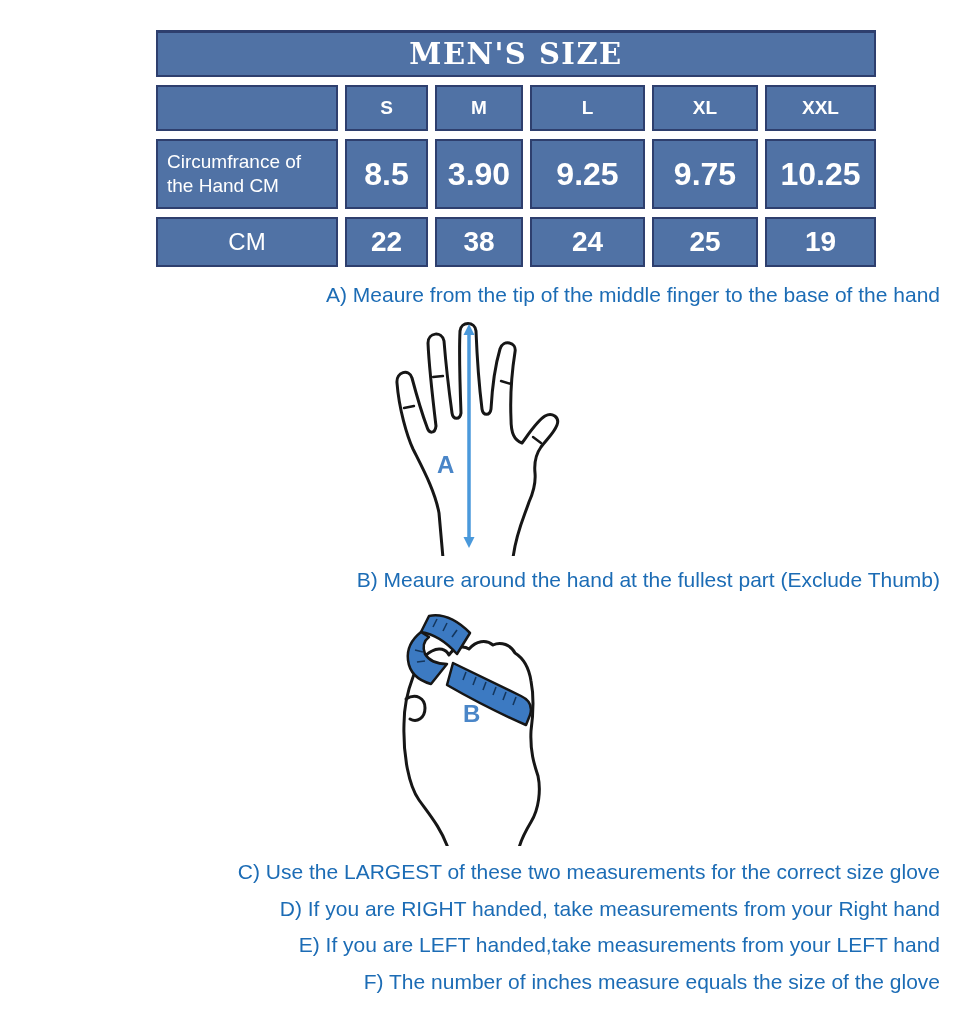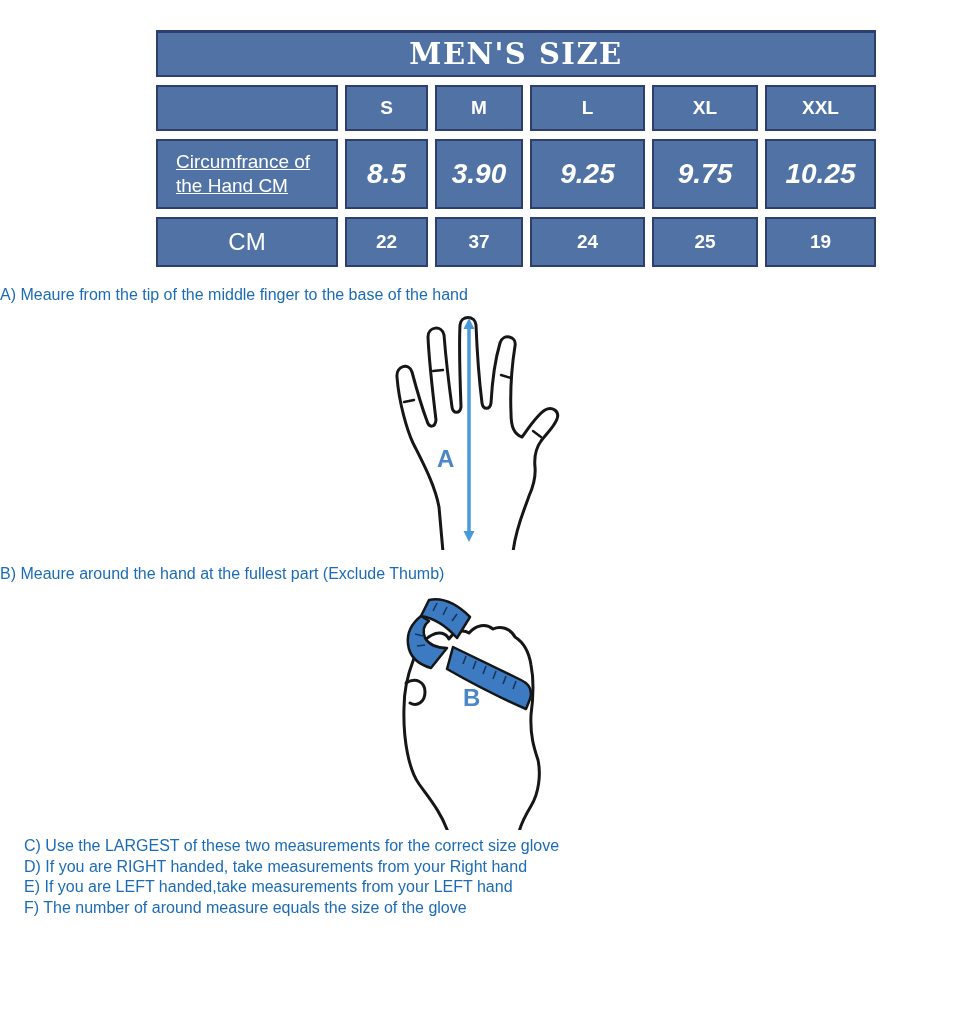--- a/index.html
+++ b/index.html
@@ -37,29 +37,29 @@
     row-gap:8px;
   }
   .cell{
     box-sizing:border-box;
     background:var(--cell);
     border:2px solid var(--cellBorder);
     color:#ffffff;
     display:flex;align-items:center;justify-content:center;
   }
   .cell.head{font-weight:bold;font-size:19px;}
-  .cell.rowlabel{font-size:19px;justify-content:flex-start;padding:0 18px;line-height:1.25;text-decoration:underline;}
+  .cell.rowlabel{font-size:19px;justify-content:flex-start;padding:0 9px;line-height:1.25;}
   .cell.rowlabel-center{font-size:24px;}
-  .cell.val{font-weight:bold;font-size:28px;font-style:italic;}
-  .cell.val-cm{font-weight:bold;font-size:19px;}
+  .cell.val{font-weight:bold;font-size:32px;}
+  .cell.val-cm{font-weight:bold;font-size:28px;}
   
   .instr{
-    margin:0;text-align:left;
+    margin:16px;text-align:right;
     color:var(--txtBlue);
-    font-size:16px;line-height:20px;
+    font-size:21px;line-height:20px;
   }
   .instr-a{margin-top:18px;}
   .instr-b{margin-top:14px;}
   .instr-block{margin-top:6px;}
   .instr-block .instr{line-height:20.5px;padding-left:24px;}
   
   .fig{display:block;margin:0 auto;}
   .fig-hand{margin-top:10px;}
   .fig-fist{margin-top:6px;}
   .diagram-letter{
@@ -86,21 +86,21 @@
 
       <div class="cell rowlabel">Circumfrance of the Hand CM</div>
       <div class="cell val">8.5</div>
       <div class="cell val">3.90</div>
       <div class="cell val">9.25</div>
       <div class="cell val">9.75</div>
       <div class="cell val">10.25</div>
 
       <div class="cell rowlabel-center">CM</div>
       <div class="cell val-cm">22</div>
-      <div class="cell val-cm">37</div>
+      <div class="cell val-cm">38</div>
       <div class="cell val-cm">24</div>
       <div class="cell val-cm">25</div>
       <div class="cell val-cm">19</div>
     </div>
   </div>
 
   <p class="instr instr-a">A) Meaure from the tip of the middle finger to the base of the hand</p>
 
   <svg class="fig fig-hand" width="190" height="235" viewBox="0 0 190 235">
     <g fill="#ffffff" stroke="#161616" stroke-width="3" stroke-linejoin="round" stroke-linecap="round">
@@ -187,16 +187,16 @@
         <path d="M 115 86 L 112 94"></path>
         <path d="M 125 91 L 122 99"></path>
     </g>
     <text class="diagram-letter" x="72" y="116">B</text>
   </svg>
 
   <div class="instr-block">
     <p class="instr">C) Use the LARGEST of these two measurements for the correct size glove</p>
     <p class="instr">D) If you are RIGHT handed, take measurements from your Right hand</p>
     <p class="instr">E) If you are LEFT handed,take measurements from your LEFT hand</p>
-    <p class="instr">F) The number of around measure equals the size of the glove</p>
+    <p class="instr">F) The number of inches measure equals the size of the glove</p>
   </div>
 
 </div>
 
 </body></html>

